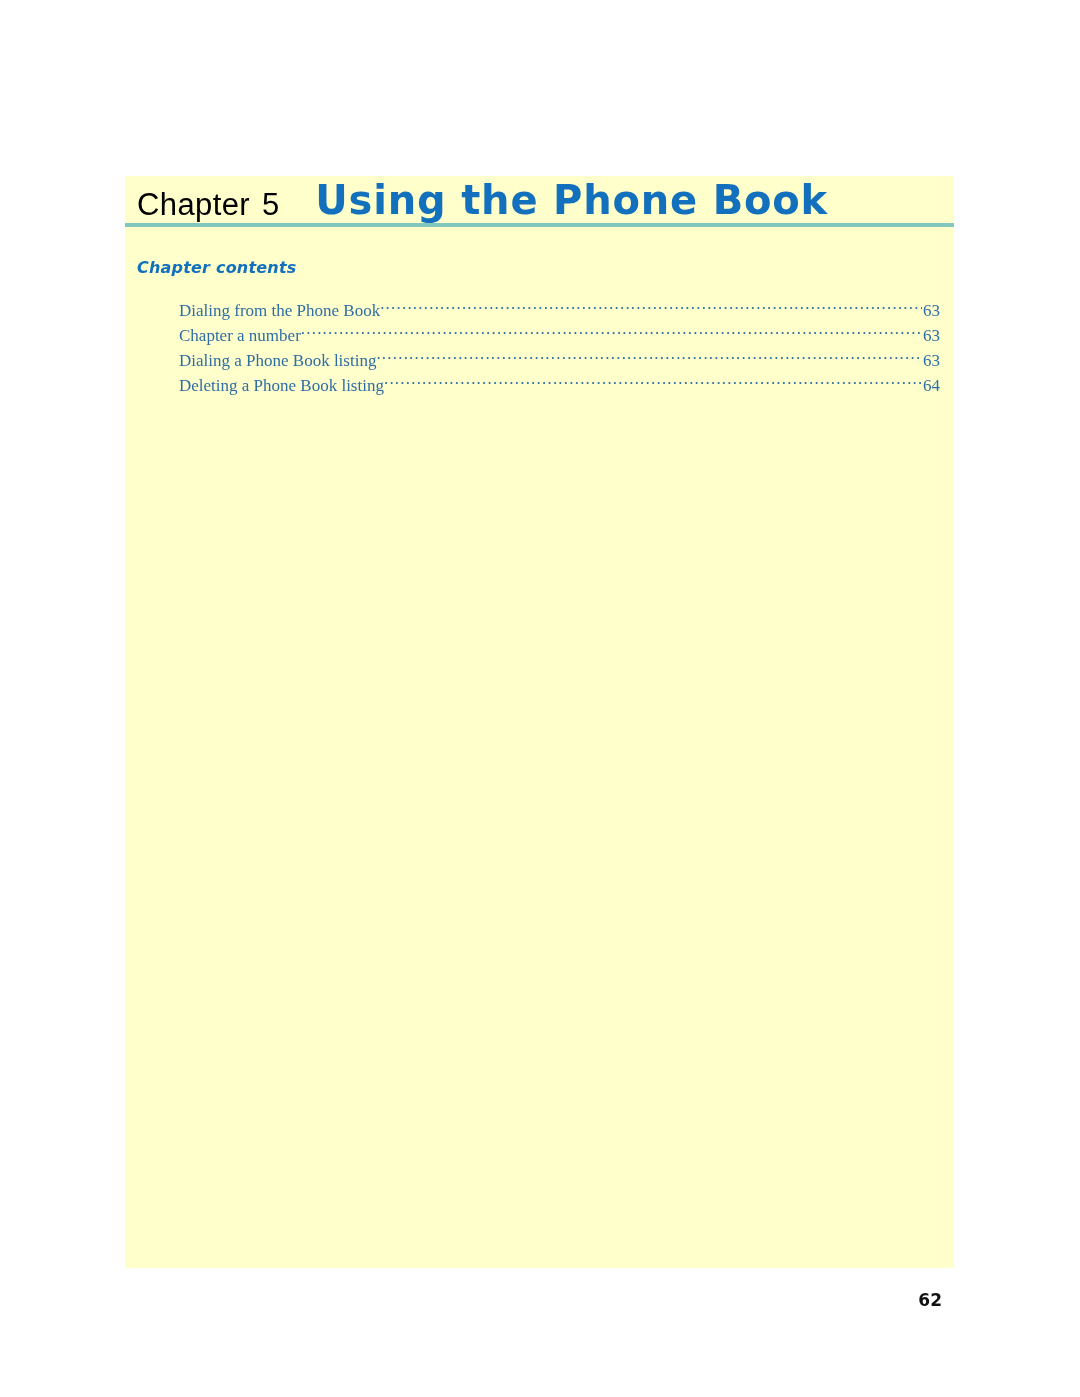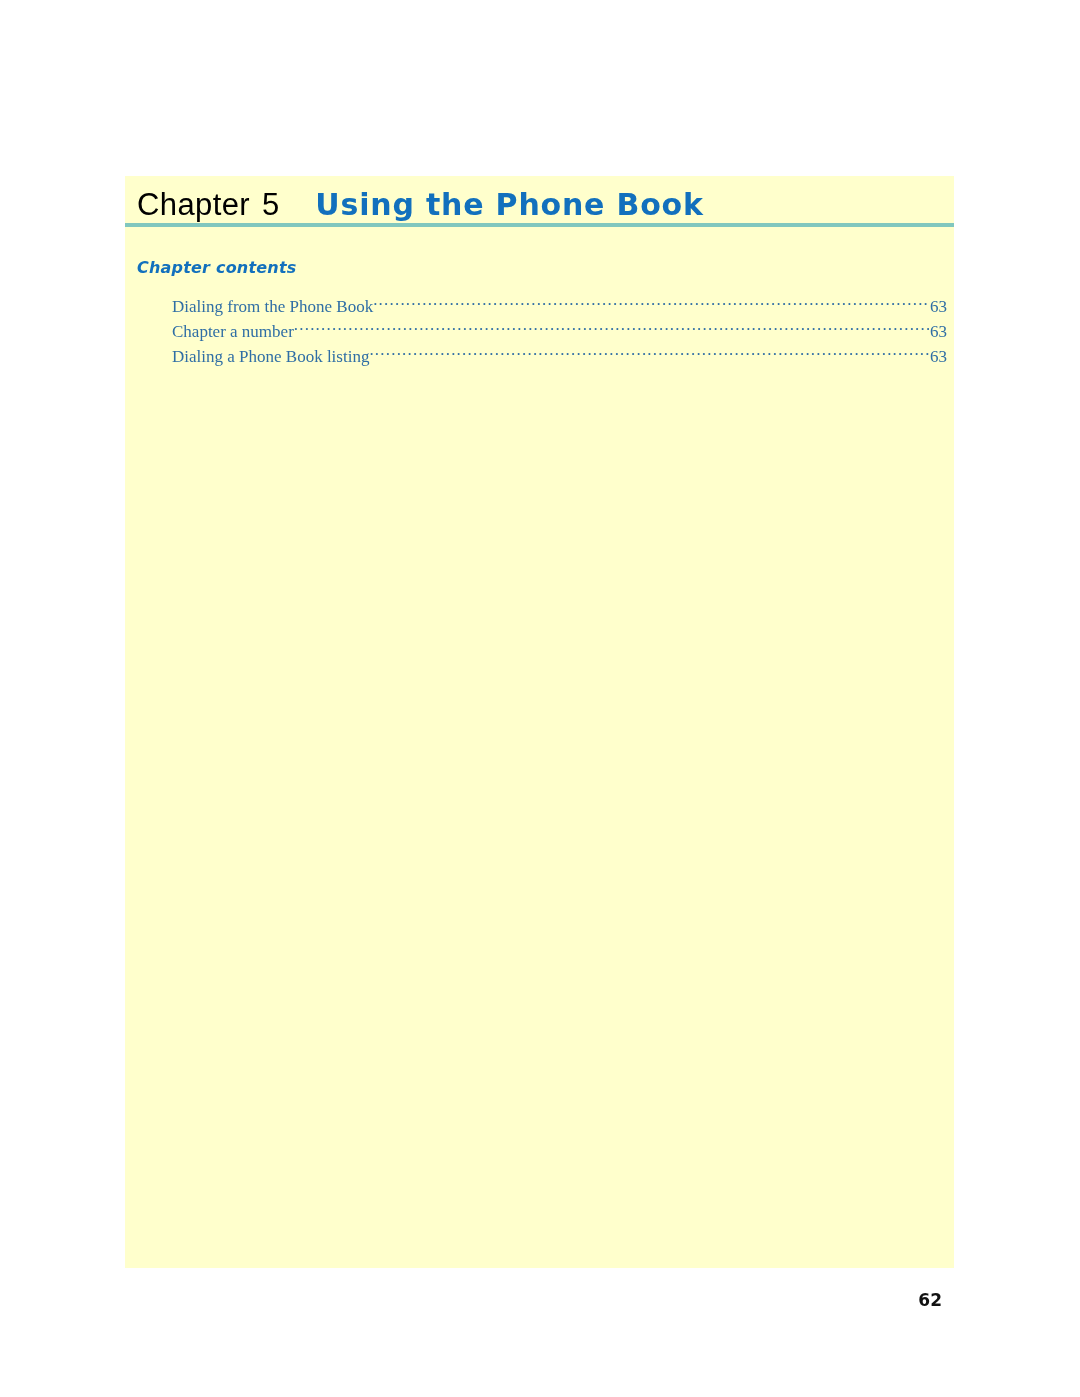--- a/index.html
+++ b/index.html
@@ -63,21 +63,21 @@
     font-size: 31px;
     font-weight: 300;
     color: #000000;
     line-height: 1;
     margin-left: 12px;
     position: relative;
     top: -3px;
   }
   .chapter-heading {
     font-family: "DejaVu Sans", sans-serif;
-    font-size: 30px;
+    font-size: 40px;
     font-weight: bold;
     color: #1270bd;
     letter-spacing: 0.8px;
     line-height: 1;
     margin-left: 36px;
     position: relative;
     top: -3px;
   }
 
   
@@ -101,21 +101,21 @@
     font-family: "DejaVu Sans", sans-serif;
     font-size: 16px;
     font-weight: bold;
     font-style: italic;
     color: #1270bd;
     letter-spacing: 0.2px;
     margin: 0 2px 10px 0;
   }
 
   .toc {
-    margin: 7px;
+    margin: 14px;
     padding: 0;
     list-style: none;
     padding-left: 28px;
   }
   .toc-entry {
     display: flex;
     align-items: baseline;
     font-family: "Liberation Serif", serif;
     font-size: 17px;
     color: #2f6ea5;
@@ -191,20 +191,25 @@
         <li class="toc-entry">
           <span class="toc-label">Chapter a number</span>
           <span class="toc-leader"></span>
           <span class="toc-page">63</span>
         </li>
         <li class="toc-entry">
           <span class="toc-label">Dialing a Phone Book listing</span>
           <span class="toc-leader"></span>
           <span class="toc-page">63</span>
         </li>
+        <li class="toc-entry">
+          <span class="toc-label">Deleting a Phone Book listing</span>
+          <span class="toc-leader"></span>
+          <span class="toc-page">64</span>
+        </li>
       </ul>
     </div>
 
   </div>
 
   <div class="footer-page-number">62</div>
 
 </div>
 
 </body></html>

